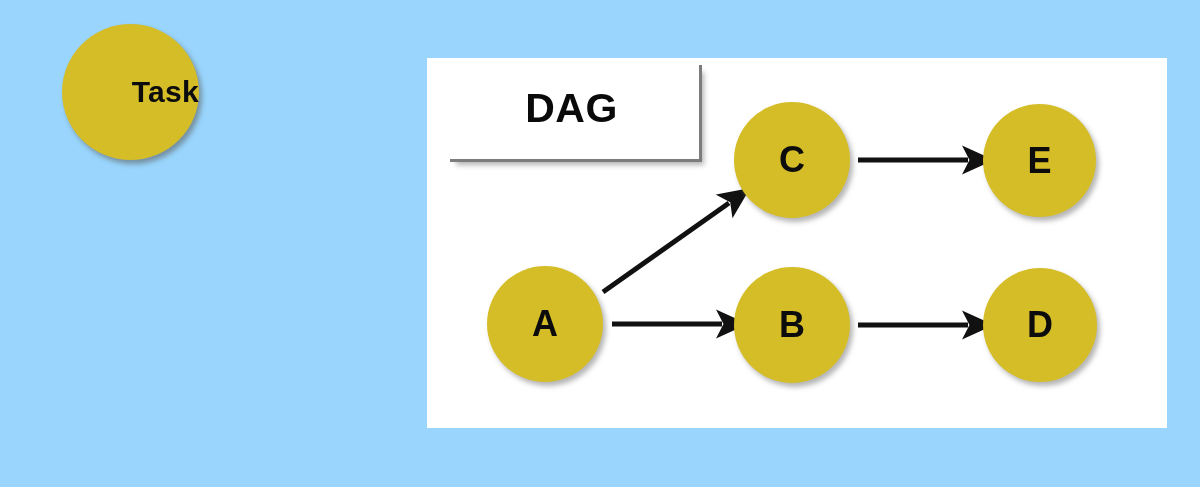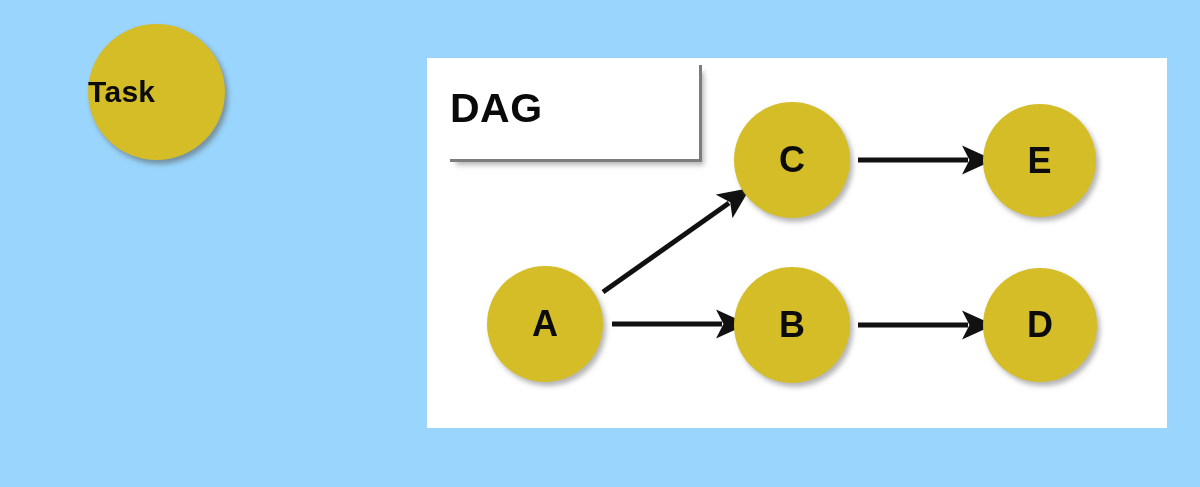--- a/index.html
+++ b/index.html
@@ -18,30 +18,30 @@
   #canvas {
     position: absolute;
     left: 0; top: 0;
     width: 1200px;
     height: 487px;
   }
 
   
   .legend-node {
     position: absolute;
-    left: 88px;
+    left: 62px;
     top: 24px;
     width: 137px;
     height: 136px;
     border-radius: 50%;
     background: #d5bd28;
     box-shadow: 3px 4px 5px rgba(90, 90, 90, 0.55);
     display: flex;
     align-items: center;
-    justify-content: flex-start;
+    justify-content: flex-end;
   }
   .legend-node-label {
     font-size: 30px;
     font-weight: bold;
     color: #0c0c0c;
     letter-spacing: 0.3px;
     line-height: 1;
     -webkit-font-smoothing: antialiased;
   }
 
@@ -67,21 +67,21 @@
     box-sizing: border-box;
     background: transparent;
     box-shadow: 4px 5px 5px -2px rgba(120,120,120,0.55);
   }
   .dag-label-text {
     position: absolute;
     left: 0;
     right: 6px;
     top: 50%;
     transform: translateY(-58%);
-    text-align: left;
+    text-align: center;
     font-size: 41px;
     font-weight: bold;
     color: #0a0a0a;
     letter-spacing: 0.5px;
     line-height: 1;
   }
 
   
   .node {
     position: absolute;

